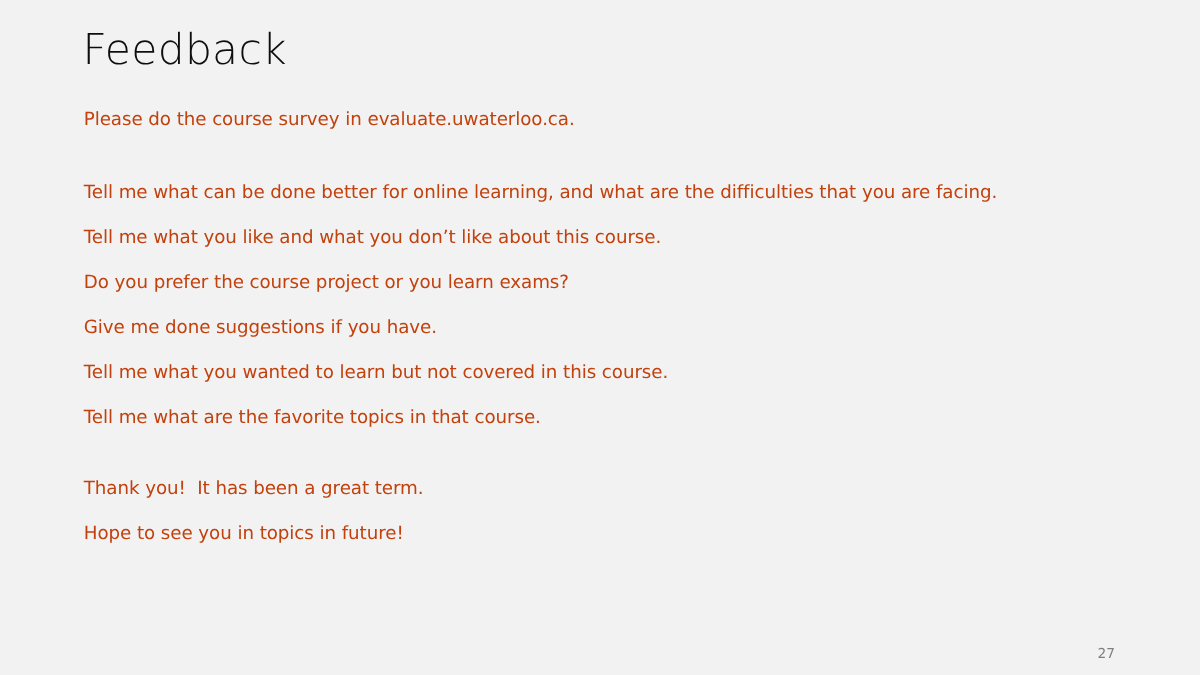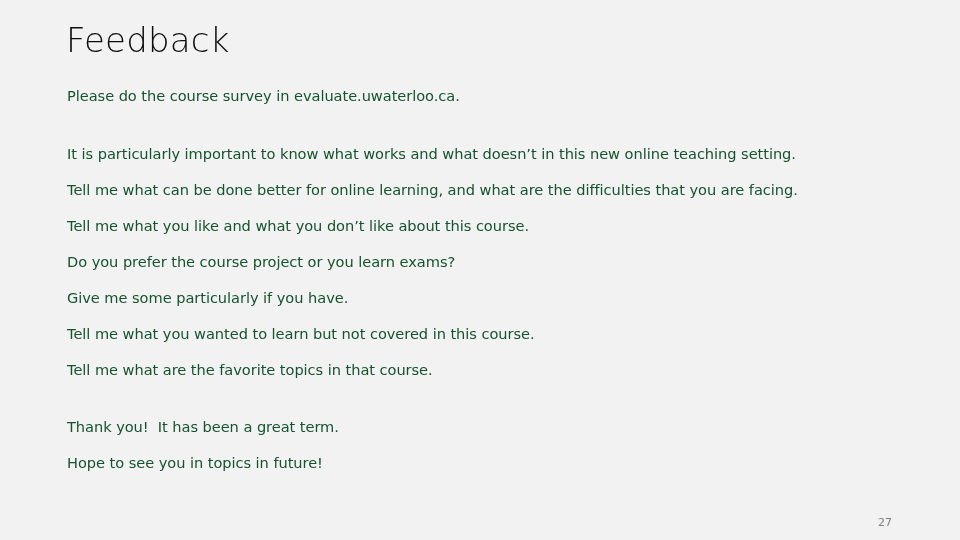--- a/index.html
+++ b/index.html
@@ -35,21 +35,21 @@
   .body-block {
     position: absolute;
     left: 67px;
     top: 85px;
     width: 840px;
   }
   .body-line {
     font-family: "DejaVu Sans", sans-serif;
     font-size: 14.6px;
     font-weight: 400;
-    color: #14532d;
+    color: #c2410c;
     line-height: 22px;
     letter-spacing: -0.05px;
     white-space: pre;
   }
   .intro-line {
     margin-bottom: 0;
   }
   .spacer-large {
     height: 36px;
   }
@@ -85,25 +85,24 @@
 
   <div class="slide-title">Feedback</div>
 
   <div class="body-block">
 
     <div class="body-line intro-line">Please do the course survey in evaluate.uwaterloo.ca.</div>
 
     <div class="spacer-large"></div>
 
     <div class="question-list">
-      <div class="body-line">It is particularly important to know what works and what doesn’t in this new online teaching setting.</div>
       <div class="body-line">Tell me what can be done better for online learning, and what are the difficulties that you are facing.</div>
       <div class="body-line">Tell me what you like and what you don’t like about this course.</div>
       <div class="body-line">Do you prefer the course project or you learn exams?</div>
-      <div class="body-line">Give me some particularly if you have.</div>
+      <div class="body-line">Give me done suggestions if you have.</div>
       <div class="body-line">Tell me what you wanted to learn but not covered in this course.</div>
       <div class="body-line">Tell me what are the favorite topics in that course.</div>
     </div>
 
     <div class="spacer-mid"></div>
 
     <div class="closing">
       <div class="body-line">Thank you!  It has been a great term.</div>
       <div class="body-line">Hope to see you in topics in future!</div>
     </div>

